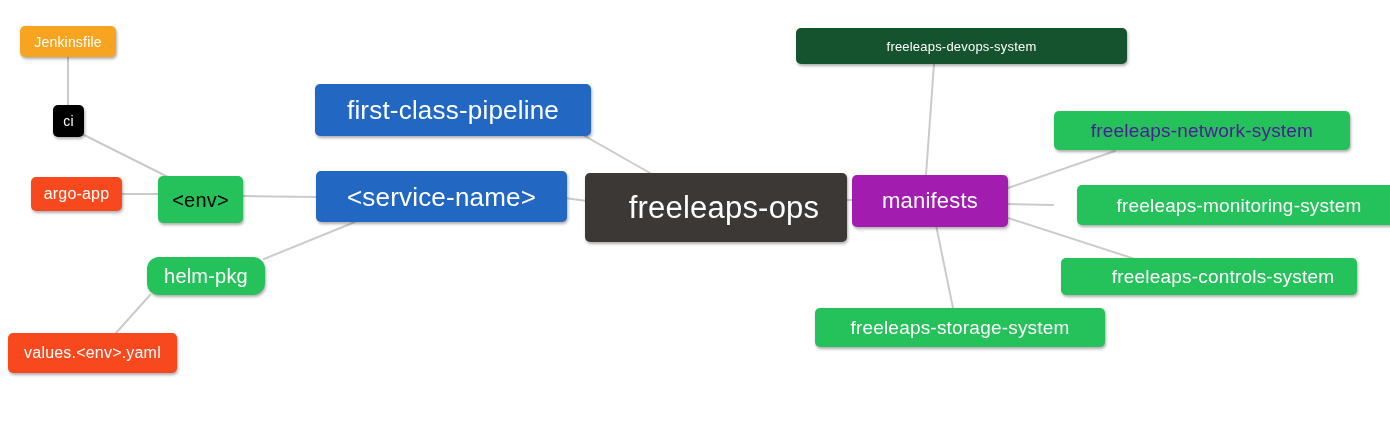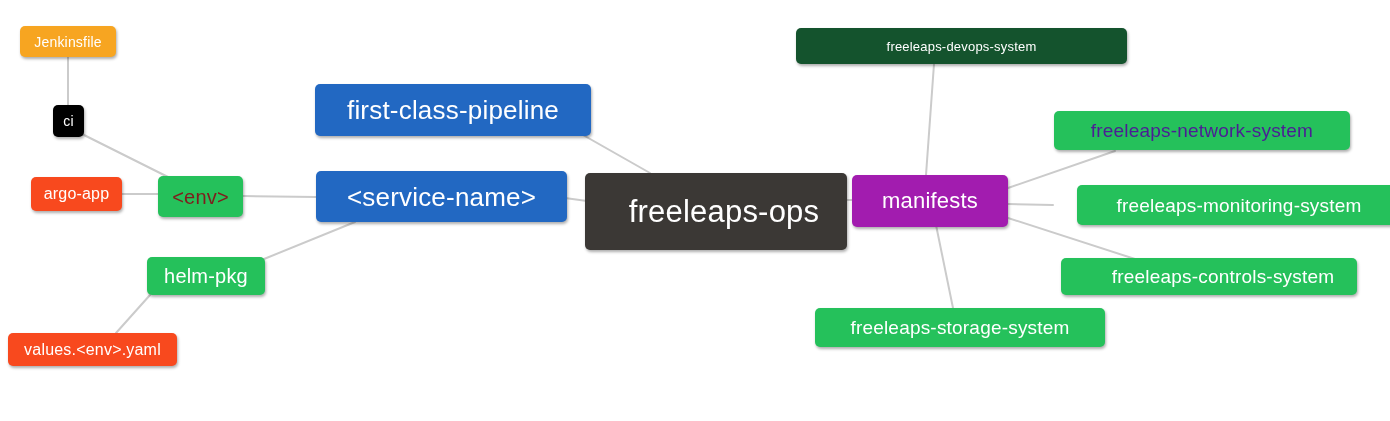--- a/index.html
+++ b/index.html
@@ -54,26 +54,26 @@
       <line x1="926" y1="175" x2="934" y2="64" stroke="#CBCBCB" stroke-width="2" stroke-linecap="round"></line>
       <line x1="1008" y1="188" x2="1115" y2="151" stroke="#CBCBCB" stroke-width="2" stroke-linecap="round"></line>
       <line x1="1008" y1="204" x2="1053" y2="205" stroke="#CBCBCB" stroke-width="2" stroke-linecap="round"></line>
       <line x1="1005" y1="217" x2="1135" y2="259" stroke="#CBCBCB" stroke-width="2" stroke-linecap="round"></line>
       <line x1="936" y1="225" x2="953" y2="308" stroke="#CBCBCB" stroke-width="2" stroke-linecap="round"></line>
     </svg>
   <div id="nodes-layer">
       <div class="mm-node" style="left: 20px; top: 26px; width: 96px; height: 31px; font-size: 14px; background: rgb(247, 165, 33); color: rgb(255, 255, 255);">Jenkinsfile</div>
       <div class="mm-node" style="left: 53px; top: 105px; width: 31px; height: 32px; font-size: 14px; background: #000000; color: rgb(255, 255, 255);">ci</div>
       <div class="mm-node" style="left: 31px; top: 177px; width: 91px; height: 34px; font-size: 16px; background: rgb(248, 73, 30); color: #ffffff;">argo-app</div>
-      <div class="mm-node" style="left: 158px; top: 176px; width: 85px; height: 41px; font-size: 20px; background: rgb(37, 193, 91); color: #7f1d1d;">&lt;env&gt;</div>
-      <div class="mm-node" style="left: 147px; top: 257px; width: 118px; height: 38px; font-size: 20px; background: rgb(37, 193, 91); color: rgb(255, 255, 255);">helm-pkg</div>
-      <div class="mm-node" style="left: 8px; top: 333px; width: 169px; height: 33px; font-size: 16px; background: rgb(248, 73, 30); color: rgb(255, 255, 255);">values.&lt;env&gt;.yaml</div>
+      <div class="mm-node" style="left: 158px; top: 176px; width: 85px; height: 47px; font-size: 20px; background: rgb(37, 193, 91); color: #000000;">&lt;env&gt;</div>
+      <div class="mm-node" style="left: 147px; top: 257px; width: 118px; height: 38px; font-size: 20px; background: rgb(37, 193, 91); color: rgb(255, 255, 255); border-radius: 12px;">helm-pkg</div>
+      <div class="mm-node" style="left: 8px; top: 333px; width: 169px; height: 40px; font-size: 16px; background: rgb(248, 73, 30); color: rgb(255, 255, 255);">values.&lt;env&gt;.yaml</div>
       <div class="mm-node" style="left: 315px; top: 37px; width: 276px; height: 52px; font-size: 26px; background: rgb(34, 104, 194); color: rgb(255, 255, 255); margin-top: 47px;">first-class-pipeline</div>
       <div class="mm-node" style="left: 316px; top: 171px; width: 251px; height: 51px; font-size: 26px; background: rgb(34, 104, 194); color: rgb(255, 255, 255);">&lt;service-name&gt;</div>
-      <div class="mm-node" style="left: 585px; top: 173px; width: 262px; height: 77px; font-size: 31px; background: rgb(59, 56, 53); color: rgb(255, 255, 255); padding-left: 16px;">freeleaps-ops</div>
+      <div class="mm-node" style="left: 585px; top: 173px; width: 262px; height: 69px; font-size: 31px; background: rgb(59, 56, 53); color: rgb(255, 255, 255); padding-left: 16px;">freeleaps-ops</div>
       <div class="mm-node" style="left: 852px; top: 175px; width: 156px; height: 52px; font-size: 22px; background: #a21caf; color: rgb(255, 255, 255);">manifests</div>
       <div class="mm-node" style="left: 796px; top: 28px; width: 331px; height: 36px; font-size: 13px; background: #14532d; color: rgb(255, 255, 255);">freeleaps-devops-system</div>
       <div class="mm-node" style="left: 1054px; top: 111px; width: 296px; height: 39px; font-size: 19px; background: rgb(37, 193, 91); color: #4c1d95;">freeleaps-network-system</div>
       <div class="mm-node" style="left: 1053px; top: 185px; width: 324px; height: 40px; font-size: 19px; background: rgb(37, 193, 91); color: rgb(255, 255, 255); margin-left: 24px;">freeleaps-monitoring-system</div>
       <div class="mm-node" style="left: 1061px; top: 258px; width: 296px; height: 37px; font-size: 19px; background: rgb(37, 193, 91); color: rgb(255, 255, 255); padding-left: 28px;">freeleaps-controls-system</div>
       <div class="mm-node" style="left: 815px; top: 308px; width: 290px; height: 39px; font-size: 19px; background: rgb(37, 193, 91); color: rgb(255, 255, 255); text-align: center;">freeleaps-storage-system</div>
     </div>
 </div>
 
 </body></html>

